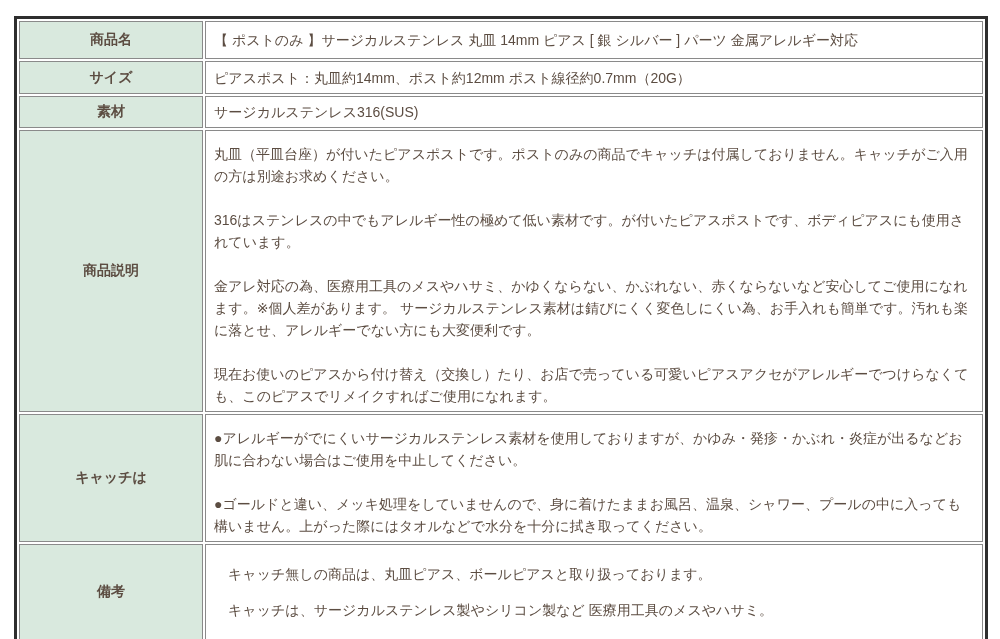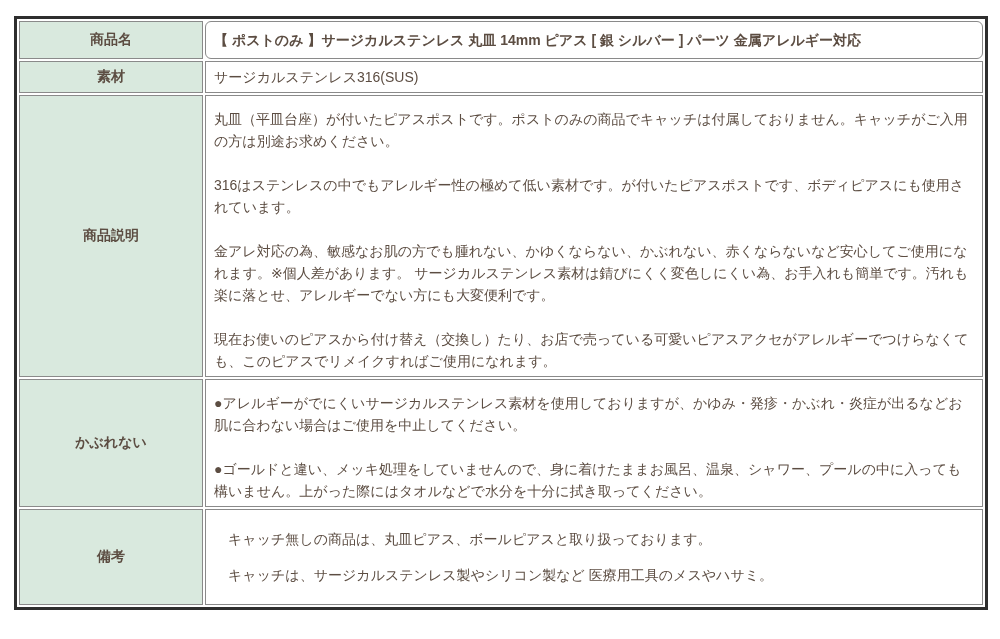--- a/index.html
+++ b/index.html
@@ -44,21 +44,21 @@
     vertical-align: middle;
     padding: 2px 4px;
   }
   td {
     background: var(--page-bg);
     text-align: left;
     vertical-align: middle;
     padding: 4px 8px;
     line-height: 22px;
   }
-  td.bold-cell { font-weight: bold; border-radius: 6px; }
+  td.bold-cell { font-weight: normal; }
   tr.r1 { height: 38px; }
   tr.r2 { height: 33px; }
   tr.r3 { height: 32px; margin-top: 40px; }
   tr.r4 { height: 32px; }
   tr.r5 { height: 268px; }
   tr.r6 { height: 114px; }
   tr.r7 { height: 84px; }
   td .para { margin: 8px 0 22px 0; }
   td .para:last-child { margin-bottom: 0; }
   td .line { margin: 14px; }
@@ -70,35 +70,39 @@
   <table class="spec">
     <colgroup>
       <col class="label-col">
       <col>
     </colgroup>
     <tbody>
       <tr class="r1">
         <th>商品名</th>
         <td class="bold-cell">【 ポストのみ 】サージカルステンレス 丸皿 14mm ピアス [ 銀 シルバー ] パーツ 金属アレルギー対応</td>
       </tr>
+      <tr class="r2">
+        <th>サイズ</th>
+        <td>ピアスポスト：丸皿約14mm、ポスト約12mm ポスト線径約0.7mm（20G）</td>
+      </tr>
       <tr class="r3">
         <th>素材</th>
         <td>サージカルステンレス316(SUS)</td>
       </tr>
       <tr class="r5">
         <th>商品説明</th>
         <td>
           <p class="para">丸皿（平皿台座）が付いたピアスポストです。ポストのみの商品でキャッチは付属しておりません。キャッチがご入用の方は別途お求めください。</p>
           <p class="para">316はステンレスの中でもアレルギー性の極めて低い素材です。が付いたピアスポストです、ボディピアスにも使用されています。</p>
-          <p class="para">金アレ対応の為、敏感なお肌の方でも腫れない、かゆくならない、かぶれない、赤くならないなど安心してご使用になれます。※個人差があります。 サージカルステンレス素材は錆びにくく変色しにくい為、お手入れも簡単です。汚れも楽に落とせ、アレルギーでない方にも大変便利です。</p>
+          <p class="para">金アレ対応の為、医療用工具のメスやハサミ、かゆくならない、かぶれない、赤くならないなど安心してご使用になれます。※個人差があります。 サージカルステンレス素材は錆びにくく変色しにくい為、お手入れも簡単です。汚れも楽に落とせ、アレルギーでない方にも大変便利です。</p>
           <p class="para">現在お使いのピアスから付け替え（交換し）たり、お店で売っている可愛いピアスアクセがアレルギーでつけらなくても、このピアスでリメイクすればご使用になれます。</p>
         </td>
       </tr>
       <tr class="r6">
-        <th>かぶれない</th>
+        <th>キャッチは</th>
         <td>
           <p class="para">●アレルギーがでにくいサージカルステンレス素材を使用しておりますが、かゆみ・発疹・かぶれ・炎症が出るなどお肌に合わない場合はご使用を中止してください。</p>
           <p class="para">●ゴールドと違い、メッキ処理をしていませんので、身に着けたままお風呂、温泉、シャワー、プールの中に入っても構いません。上がった際にはタオルなどで水分を十分に拭き取ってください。</p>
         </td>
       </tr>
       <tr class="r7">
         <th>備考</th>
         <td>
           <p class="line">キャッチ無しの商品は、丸皿ピアス、ボールピアスと取り扱っております。</p>
           <p class="line">キャッチは、サージカルステンレス製やシリコン製など 医療用工具のメスやハサミ。</p>

